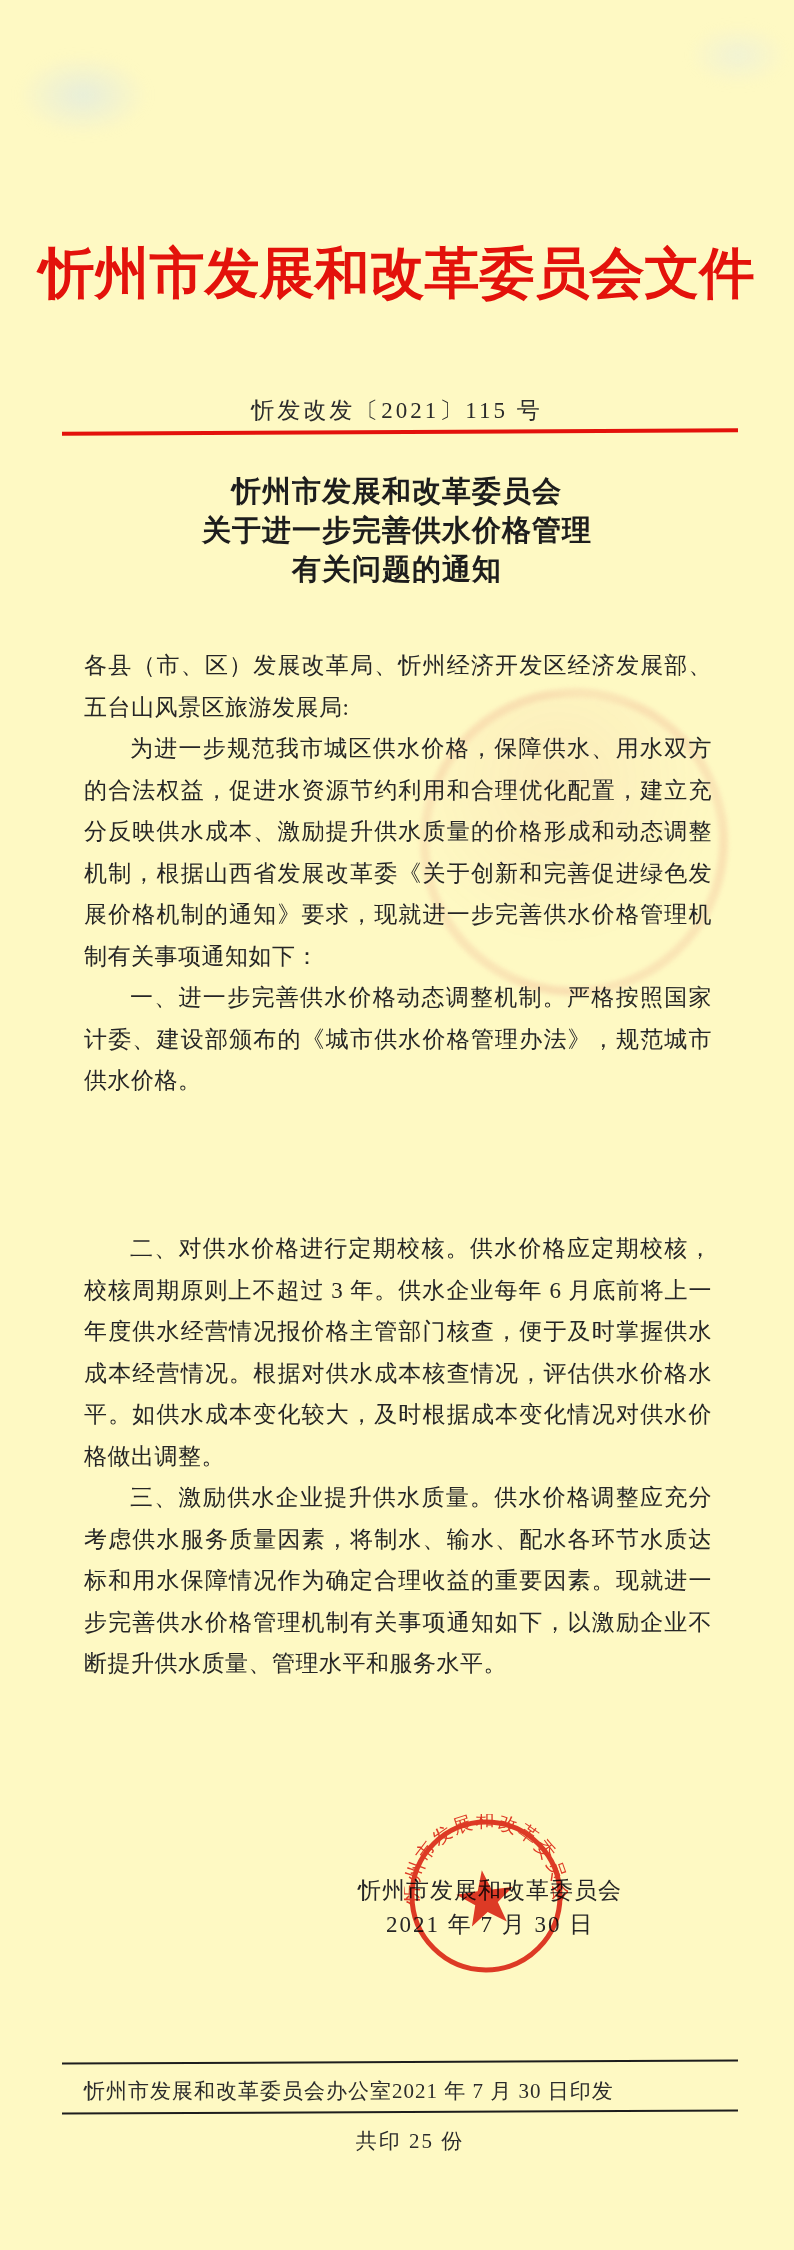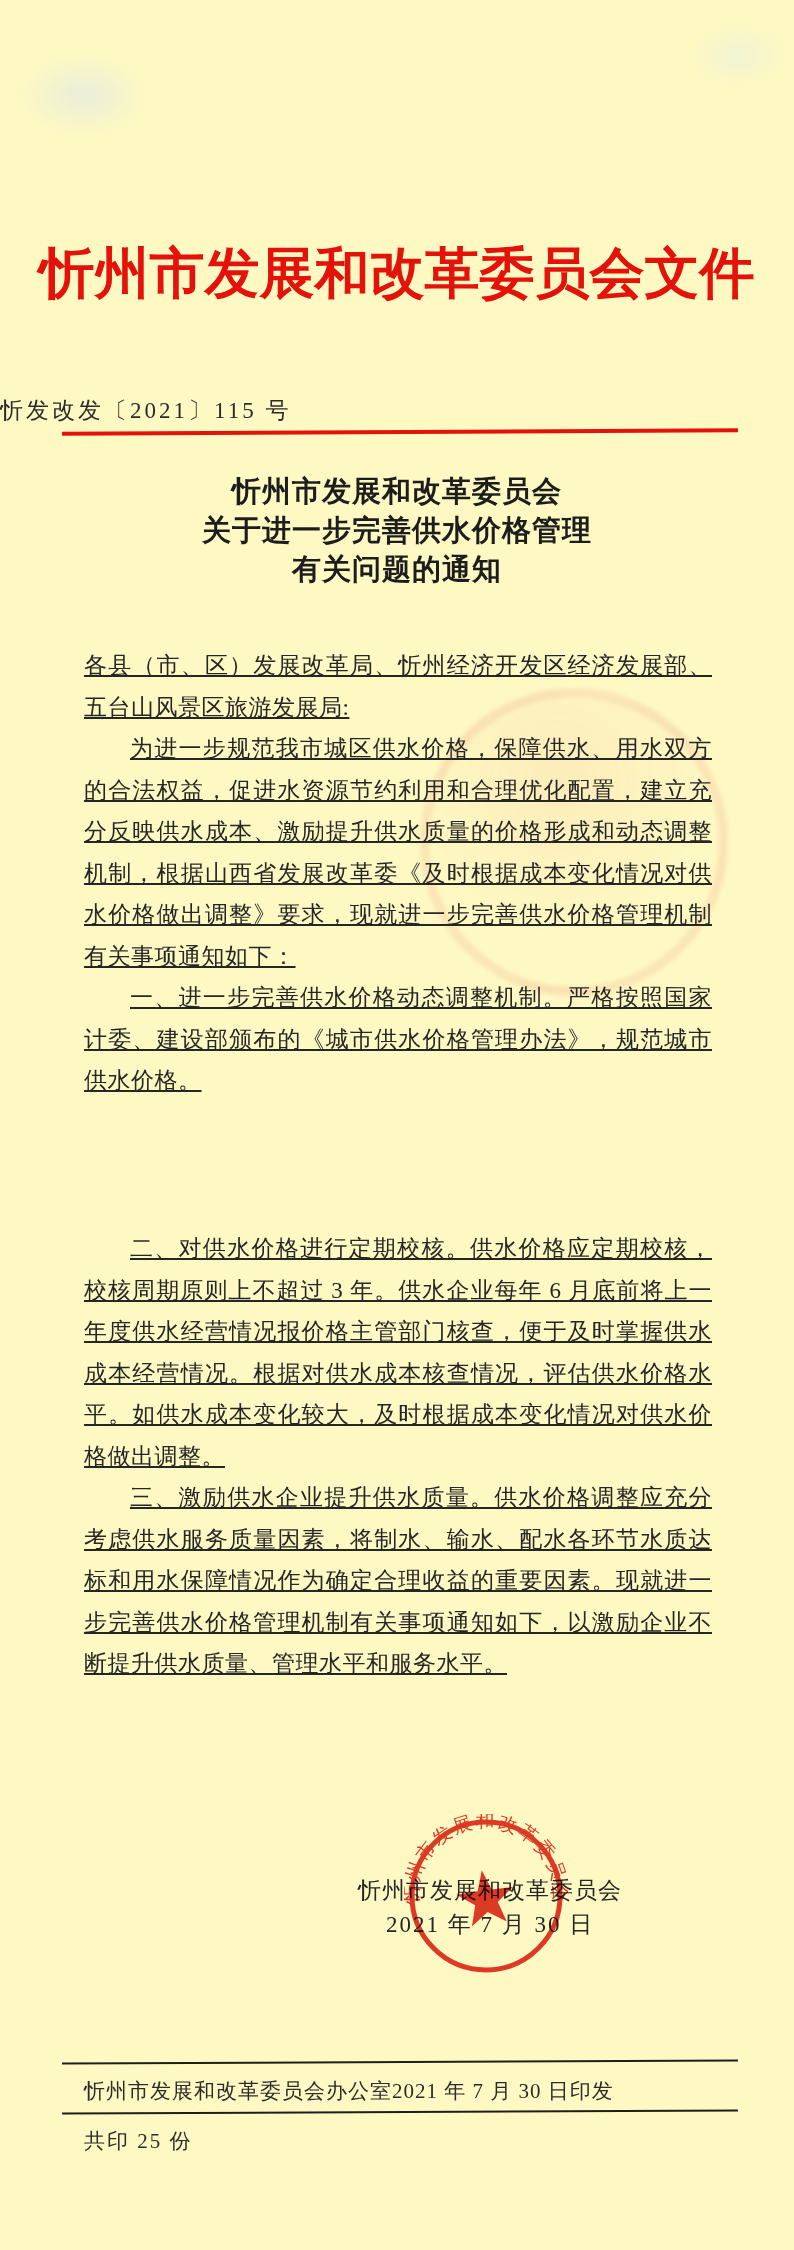--- a/index.html
+++ b/index.html
@@ -22,21 +22,21 @@
     position:absolute;left:0;top:241px;width:794px;
     text-align:center;
     font-size:55px;font-weight:bold;
     letter-spacing:0px;
     color:#e3120b;
     line-height:66px;
     white-space:nowrap;
   }
   .doc-number{
     position:absolute;left:0;top:396px;width:794px;
-    text-align:left;font-size:23px;line-height:30px;
+    text-align:center;font-size:23px;line-height:30px;
     letter-spacing:3px;color:#2b2b2b;
   }
   .red-rule{
     position:absolute;left:62px;top:430px;width:676px;height:4px;
     background:#e3120b;
     transform:rotate(-0.3deg);
   }
   .doc-title{
     position:absolute;left:0;top:472px;width:794px;
     text-align:center;font-weight:bold;
@@ -44,21 +44,21 @@
     color:#1d1d1d;letter-spacing:1px;
   }
   .body{
     position:absolute;left:84px;width:628px;
     font-size:23px;line-height:41.5px;
     letter-spacing:0.5px;
     text-align:justify;
     color:#262626;
     z-index:2;
   }
-  .body p{margin:0;text-decoration:underline;}
+  .body p{margin:0;}
   .body p.indent{text-indent:2em;}
   .body1{top:645px;}
   .body2{top:1228px;}
 
   
   .bleed-seal{
     position:absolute;left:420px;top:688px;width:290px;height:290px;
     border:9px solid rgba(226,96,84,0.13);
     border-radius:50%;
     background:radial-gradient(circle at 42% 30%,rgba(226,96,84,0.08),rgba(226,96,84,0) 62%);
@@ -85,21 +85,21 @@
   .footer-rule{position:absolute;left:62px;width:676px;height:2px;background:#1e1e1e;}
   .footer-rule.top{top:2061px;transform:rotate(-0.25deg);}
   .footer-rule.bottom{top:2111px;transform:rotate(-0.25deg);}
   .footer-row{
     position:absolute;left:84px;top:2076px;width:652px;
     display:flex;align-items:center;
     font-size:21px;line-height:30px;color:#2b2b2b;letter-spacing:1px;
   }
   .copies{
     position:absolute;left:84px;top:2126px;width:652px;
-    text-align:left;font-size:21px;line-height:30px;
+    text-align:center;font-size:21px;line-height:30px;
     color:#2b2b2b;letter-spacing:2px;
   }
 </style>
 </head>
 <body>
 
 <div class="page">
 
   <div class="smudge s1"></div>
   <div class="smudge s2"></div>
@@ -113,21 +113,21 @@
   <div class="doc-title">
     <div>忻州市发展和改革委员会</div>
     <div>关于进一步完善供水价格管理</div>
     <div>有关问题的通知</div>
   </div>
 
   <div class="bleed-seal"></div>
 
   <div class="body body1">
     <p>各县（市、区）发展改革局、忻州经济开发区经济发展部、五台山风景区旅游发展局:</p>
-    <p class="indent">为进一步规范我市城区供水价格，保障供水、用水双方的合法权益，促进水资源节约利用和合理优化配置，建立充分反映供水成本、激励提升供水质量的价格形成和动态调整机制，根据山西省发展改革委《及时根据成本变化情况对供水价格做出调整》要求，现就进一步完善供水价格管理机制有关事项通知如下：</p>
+    <p class="indent">为进一步规范我市城区供水价格，保障供水、用水双方的合法权益，促进水资源节约利用和合理优化配置，建立充分反映供水成本、激励提升供水质量的价格形成和动态调整机制，根据山西省发展改革委《关于创新和完善促进绿色发展价格机制的通知》要求，现就进一步完善供水价格管理机制有关事项通知如下：</p>
     <p class="indent">一、进一步完善供水价格动态调整机制。严格按照国家计委、建设部颁布的《城市供水价格管理办法》，规范城市供水价格。</p>
   </div>
 
   <div class="body body2">
     <p class="indent">二、对供水价格进行定期校核。供水价格应定期校核，校核周期原则上不超过 3 年。供水企业每年 6 月底前将上一年度供水经营情况报价格主管部门核查，便于及时掌握供水成本经营情况。根据对供水成本核查情况，评估供水价格水平。如供水成本变化较大，及时根据成本变化情况对供水价格做出调整。</p>
     <p class="indent">三、激励供水企业提升供水质量。供水价格调整应充分考虑供水服务质量因素，将制水、输水、配水各环节水质达标和用水保障情况作为确定合理收益的重要因素。现就进一步完善供水价格管理机制有关事项通知如下，以激励企业不断提升供水质量、管理水平和服务水平。</p>
   </div>
 
   <div class="signature-org">忻州市发展和改革委员会</div>
   <div class="signature-date">2021 年 7 月 30 日</div>

